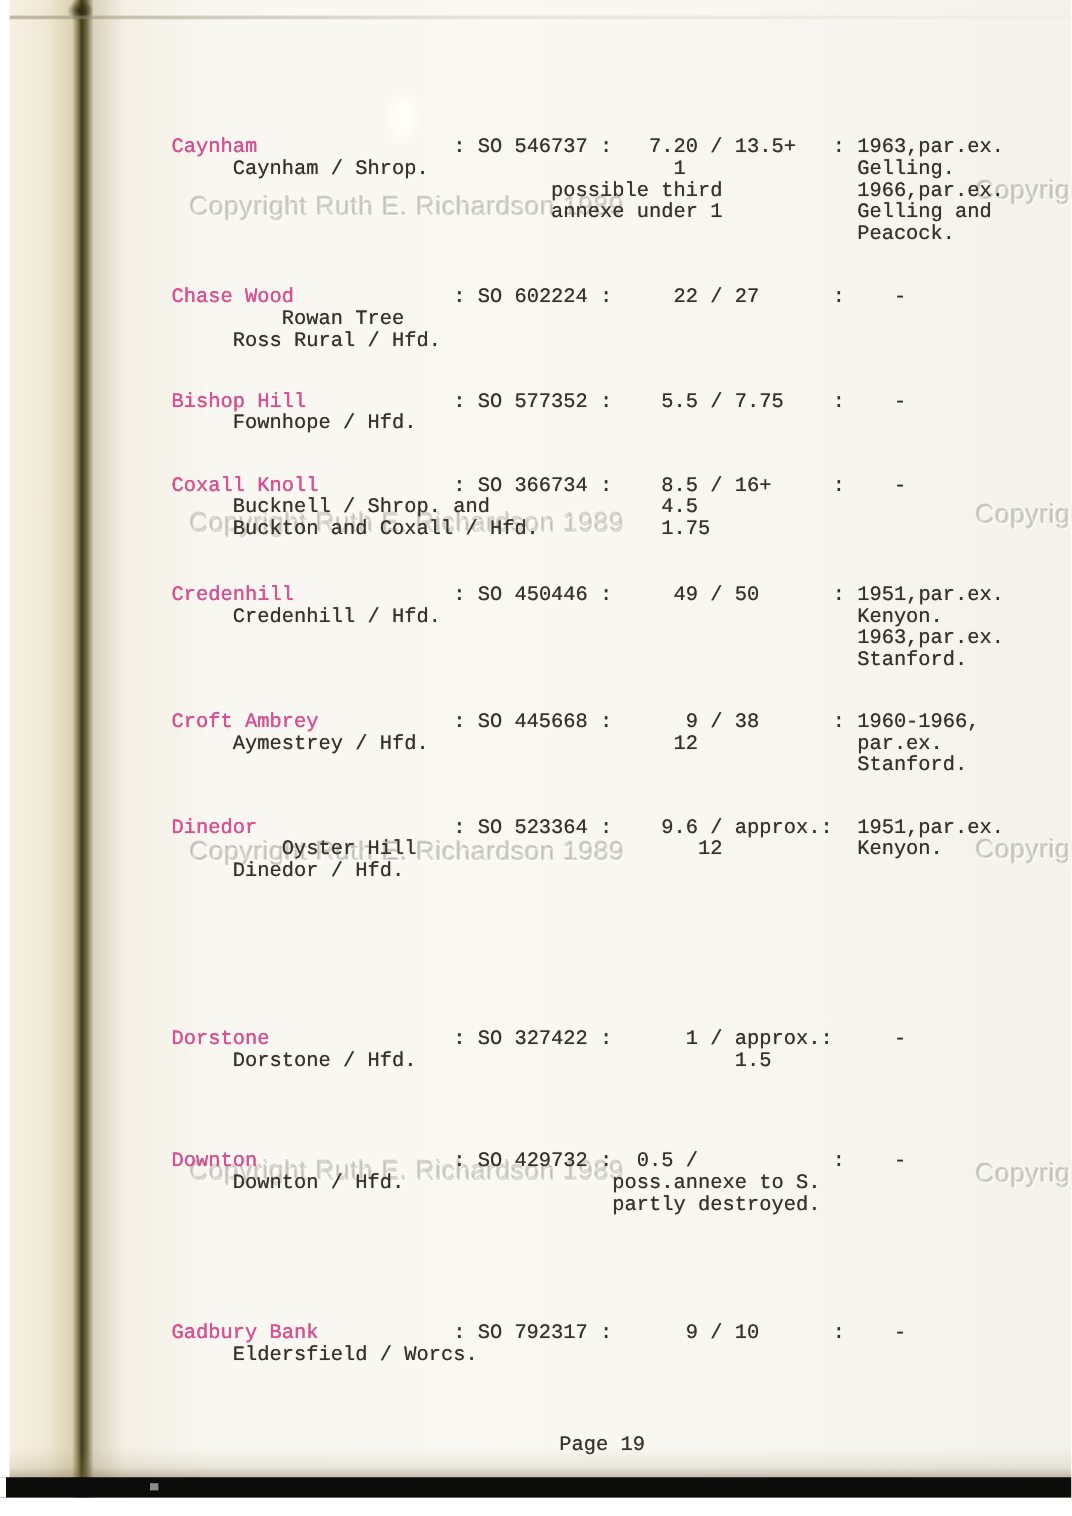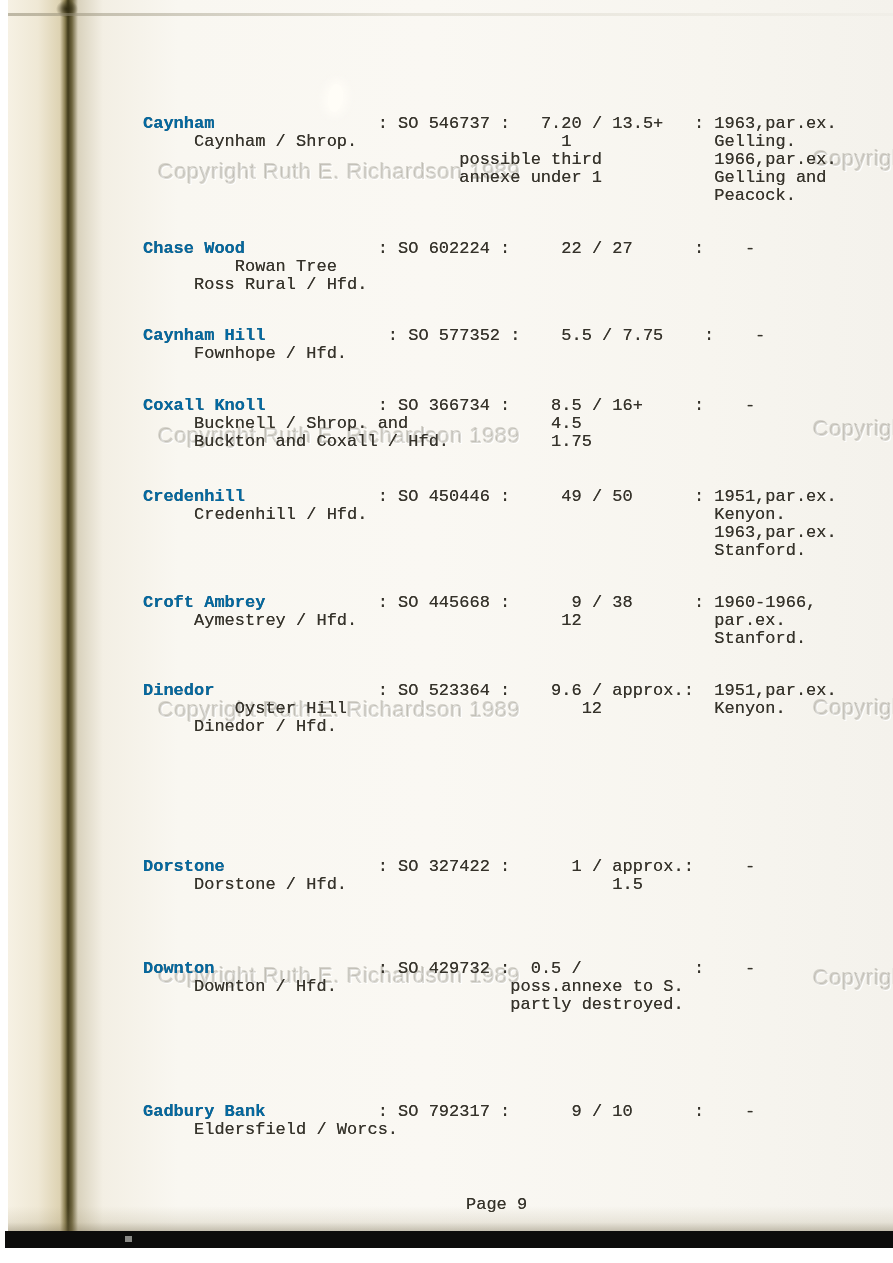--- a/index.html
+++ b/index.html
@@ -33,21 +33,21 @@
   .white-speck{
     position:absolute;left:328px;top:84px;width:15px;height:28px;border-radius:50%;
     background:#fffdf7;box-shadow:0 0 8px 5px rgba(255,253,247,.85);transform:rotate(8deg);
   }
   
   .entry{
     position:absolute;left:143px;margin:0;white-space:pre;
     font:17px/18px "Liberation Mono","DejaVu Sans Mono",monospace;
     color:#35322a;text-shadow:0 0 .6px rgba(53,50,42,.8);
   }
-  .fort-name{font-weight:bold;color:#0369a1;}
+  .fort-name{font-weight:normal;color:#ec4899;}
   .footer{
     position:absolute;left:466px;top:1196px;margin:0;white-space:pre;
     font:17px/18px "Liberation Mono","DejaVu Sans Mono",monospace;
     color:#35322a;text-shadow:0 0 .6px rgba(53,50,42,.8);
   }
   
   .wm{
     position:absolute;white-space:nowrap;
     font:22px/24px "Liberation Sans","DejaVu Sans",sans-serif;letter-spacing:.5px;
     color:rgba(150,147,136,.34);
@@ -77,21 +77,21 @@
   <pre class="entry" style="top:115px"><span class="fort-name">Caynham</span>                : SO 546737 :   7.20 / 13.5+   : 1963,par.ex.
      Caynham / Shrop.                    1              Gelling.
                                possible third           1966,par.ex.
                                annexe under 1           Gelling and
                                                         Peacock.
 </pre>
   <pre class="entry" style="top:240px"><span class="fort-name">Chase Wood</span>             : SO 602224 :     22 / 27      :    -
          Rowan Tree
      Ross Rural / Hfd.
 </pre>
-  <pre class="entry" style="top:327px"><span class="fort-name">Caynham Hill</span>            : SO 577352 :    5.5 / 7.75    :    -
+  <pre class="entry" style="top:327px"><span class="fort-name">Bishop Hill</span>            : SO 577352 :    5.5 / 7.75    :    -
      Fownhope / Hfd.
 </pre>
   <pre class="entry" style="top:397px"><span class="fort-name">Coxall Knoll</span>           : SO 366734 :    8.5 / 16+     :    -
      Bucknell / Shrop. and              4.5
      Buckton and Coxall / Hfd.          1.75
 </pre>
   <pre class="entry" style="top:488px"><span class="fort-name">Credenhill</span>             : SO 450446 :     49 / 50      : 1951,par.ex.
      Credenhill / Hfd.                                  Kenyon.
                                                         1963,par.ex.
                                                         Stanford.
@@ -108,19 +108,19 @@
      Dorstone / Hfd.                          1.5
 </pre>
   <pre class="entry" style="top:960px"><span class="fort-name">Downton</span>                : SO 429732 :  0.5 /           :    -
      Downton / Hfd.                 poss.annexe to S.
                                     partly destroyed.
 </pre>
   <pre class="entry" style="top:1103px"><span class="fort-name">Gadbury Bank</span>           : SO 792317 :      9 / 10      :    -
      Eldersfield / Worcs.
 </pre>
 
-  <pre class="footer">Page 9</pre>
+  <pre class="footer">Page 19</pre>
 
   <div class="bottom-edge-shadow"></div>
   <div class="black-band"></div>
   <div class="band-sliver"></div>
   <div class="band-dot"></div>
 </div>
 
 </body></html>

